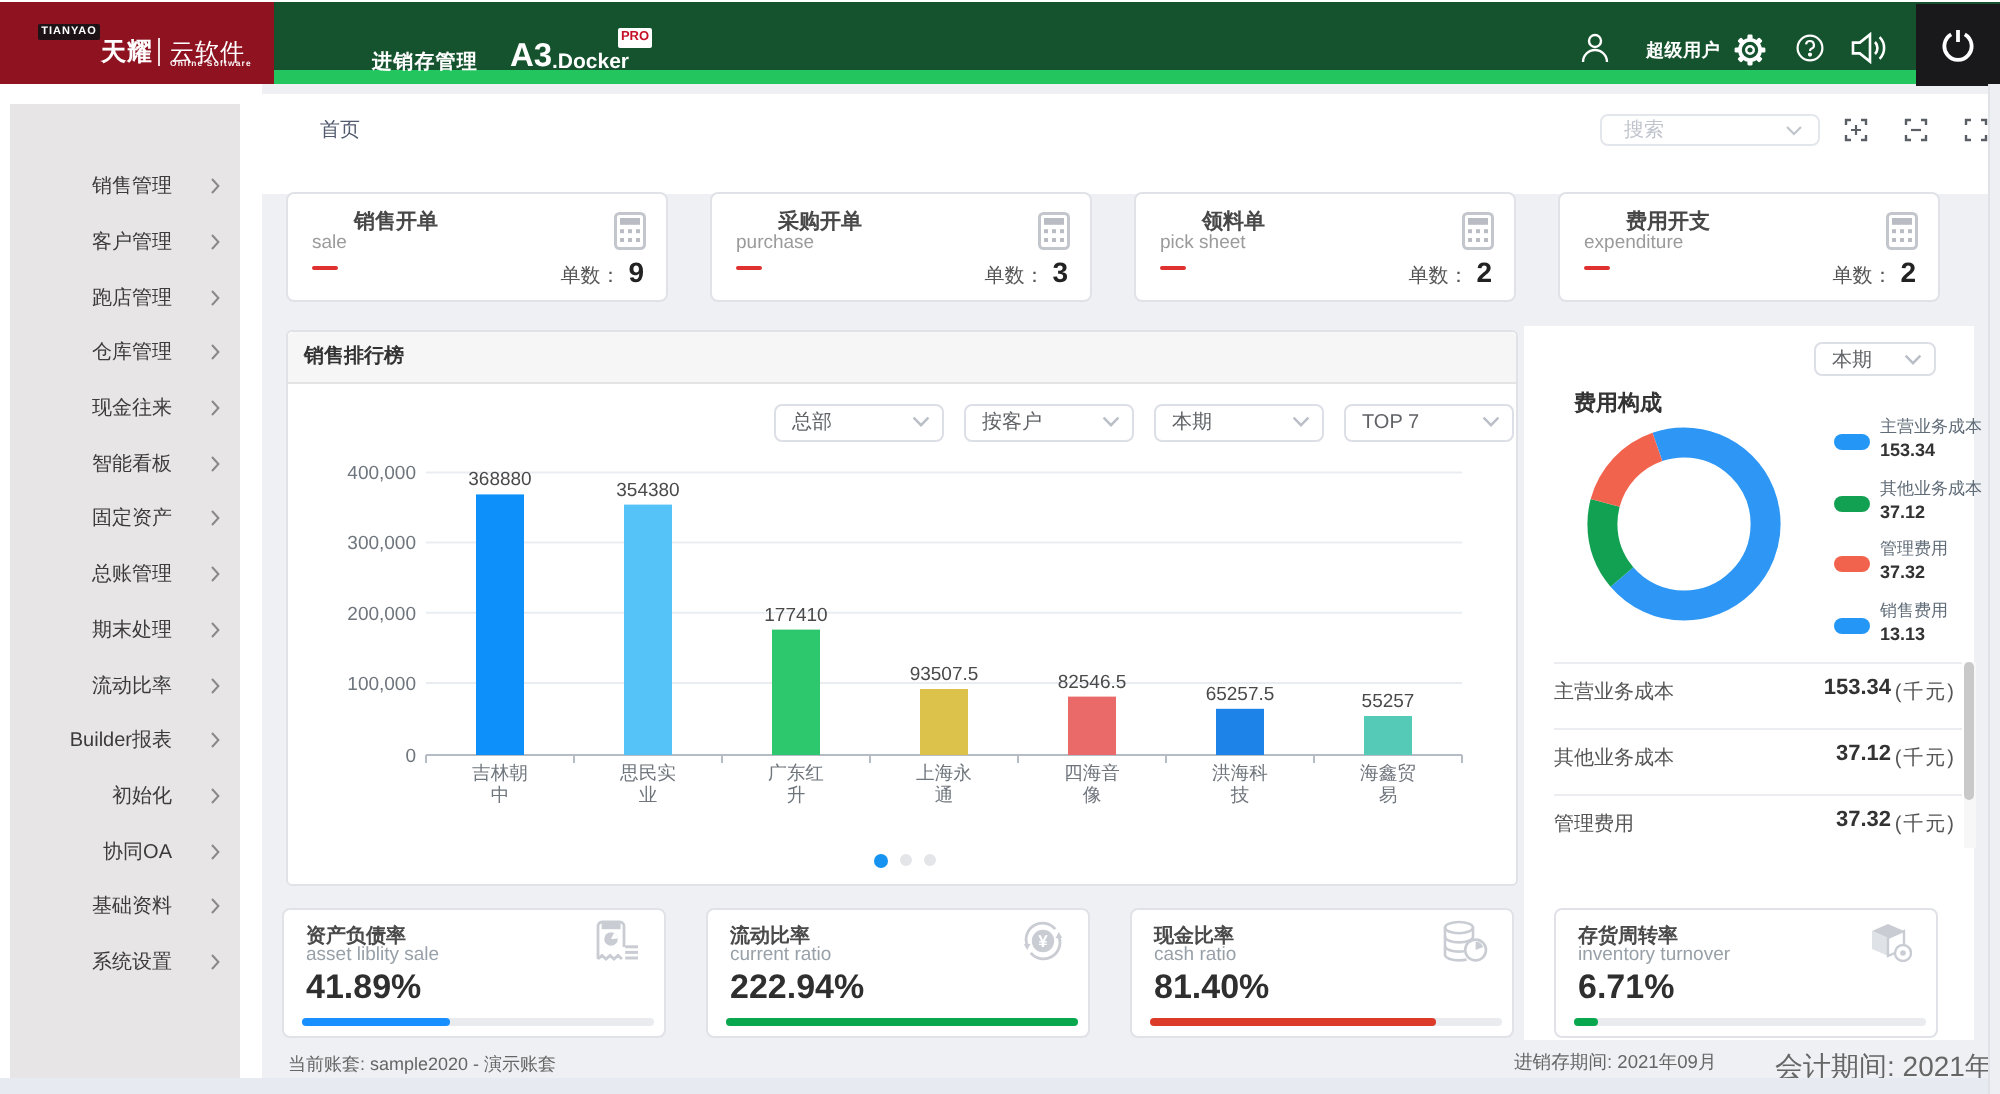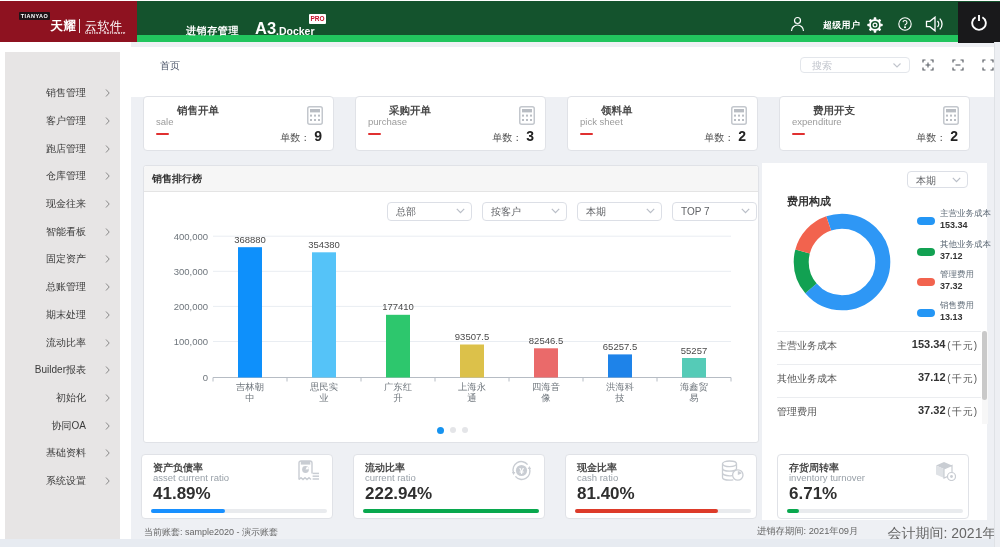--- a/index.html
+++ b/index.html
@@ -441,21 +441,21 @@
         <span class="v">37.32</span>
         <span class="u">(千元)</span>
       </div>
   </div>
   <div style="position:absolute;left:219.5px;top:167.7px;width:6px;height:93.7px;background:#f7f7f7"></div>
   <div style="position:absolute;left:220px;top:168px;width:5px;height:69px;background:#c9c9c9;border-radius:3px"></div>
 </div>
 <div id="kpis">
   <div class="kpi" style="left:141px">
     <div class="tt">资产负债率</div>
-      <div class="st">asset current ratio</div>
+      <div class="st">asset liblity sale</div>
       <div class="vl">41.89%</div>
     <div class="track">
         <div class="fill" style="width:74px;background:#1890ff"></div>
       </div>
     <svg style="position:absolute;right:12px;top:5px" width="22" height="21" viewBox="0 0 22 21" fill="none" stroke="#c9cdd3" stroke-width="1.4">
       <path d="M1 19.5 V3 a2 2 0 0 1 2-2 h9 a2 2 0 0 1 2 2 v10.5"></path>
       <path d="M1 19.5 l2-1.8 2 1.8 2-1.8 2 1.8 2-1.8 2 1.8"></path>
       <rect x="2.8" y="1" width="9.5" height="3.6" fill="#c9cdd3" stroke="none"></rect>
       <circle cx="7.5" cy="9.5" r="3.4" fill="#c9cdd3" stroke="none"></circle>
       <path d="M7.5 9.5 L10.9 9.2 A3.4 3.4 0 0 0 9 6.5 z" fill="#fff" stroke="none"></path>

